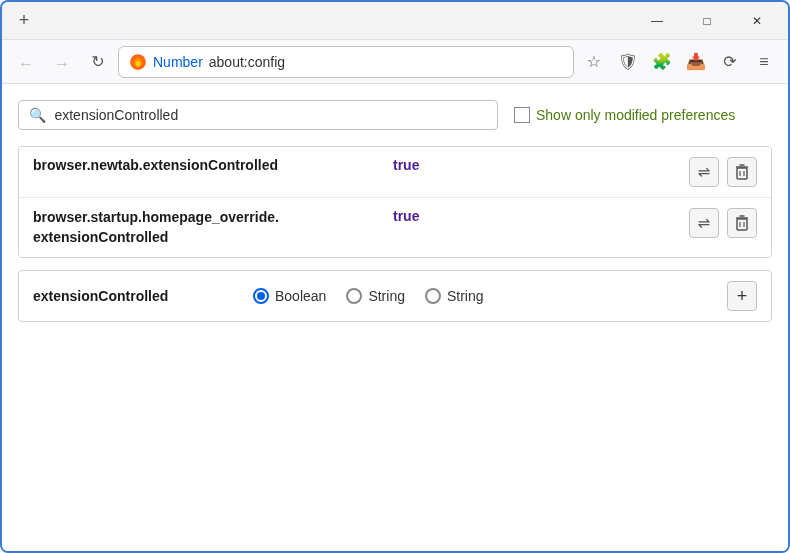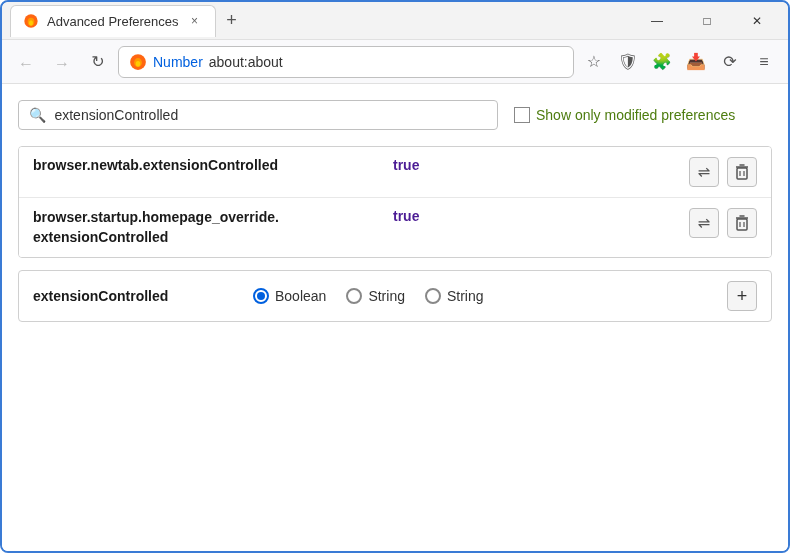--- a/index.html
+++ b/index.html
@@ -318,30 +318,20 @@
       white-space: nowrap;
       pointer-events: none;
       z-index: 0;
       font-style: italic;
     }
   </style>
 </head>
 <body>
 
 <div class="title-bar">
-  <div class="tab">
-
-    <svg width="16" height="16" viewBox="0 0 24 24" style="flex-shrink:0">
-      <circle cx="12" cy="12" r="10" fill="#FF6611"></circle>
-      <ellipse cx="12" cy="13" rx="5" ry="6" fill="#FF9900"></ellipse>
-      <ellipse cx="12" cy="15" rx="3" ry="4" fill="#FFCC00"></ellipse>
-    </svg>
-    <span>Advanced Preferences</span>
-    <div class="tab-close">×</div>
-  </div>
   <div class="new-tab">+</div>
   <div class="window-controls">
     <div class="win-btn">—</div>
     <div class="win-btn">□</div>
     <div class="win-btn close">✕</div>
   </div>
 </div>
 
 <div class="toolbar">
   <button class="nav-btn disabled">←</button>
@@ -349,21 +339,21 @@
   <button class="nav-btn">↻</button>
 
   <div class="address-bar">
 
     <svg class="firefox-logo" viewBox="0 0 32 32">
       <circle cx="16" cy="16" r="14" fill="#FF6611"></circle>
       <ellipse cx="16" cy="17" rx="7" ry="8" fill="#FF9900"></ellipse>
       <ellipse cx="16" cy="19" rx="4" ry="5" fill="#FFCC00"></ellipse>
     </svg>
     <span class="address-domain">Number</span>
-    <span class="address-text">about:about</span>
+    <span class="address-text">about:config</span>
   </div>
 
   <div class="toolbar-icons">
     <div class="toolbar-icon">☆</div>
     <div class="toolbar-icon">🛡</div>
     <div class="toolbar-icon">🧩</div>
     <div class="toolbar-icon">📥</div>
     <div class="toolbar-icon">⟳</div>
     <div class="toolbar-icon">≡</div>
   </div>

